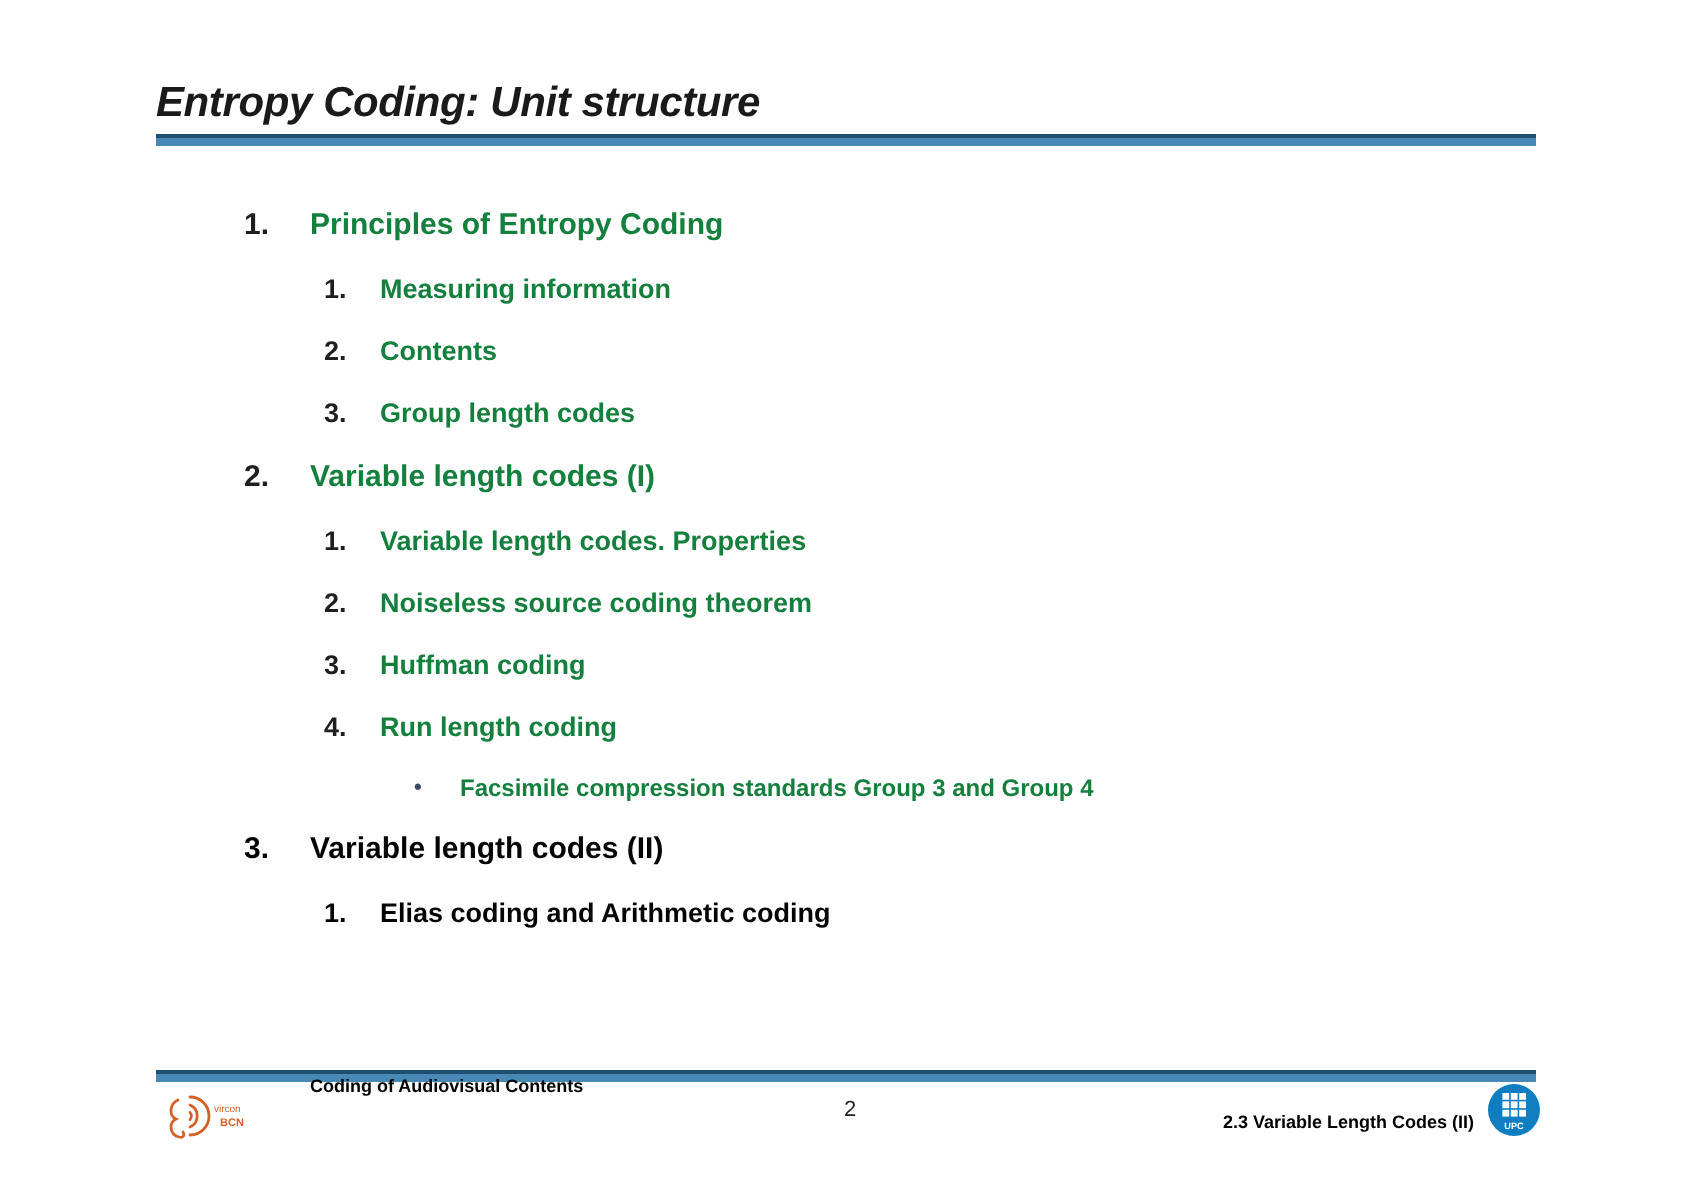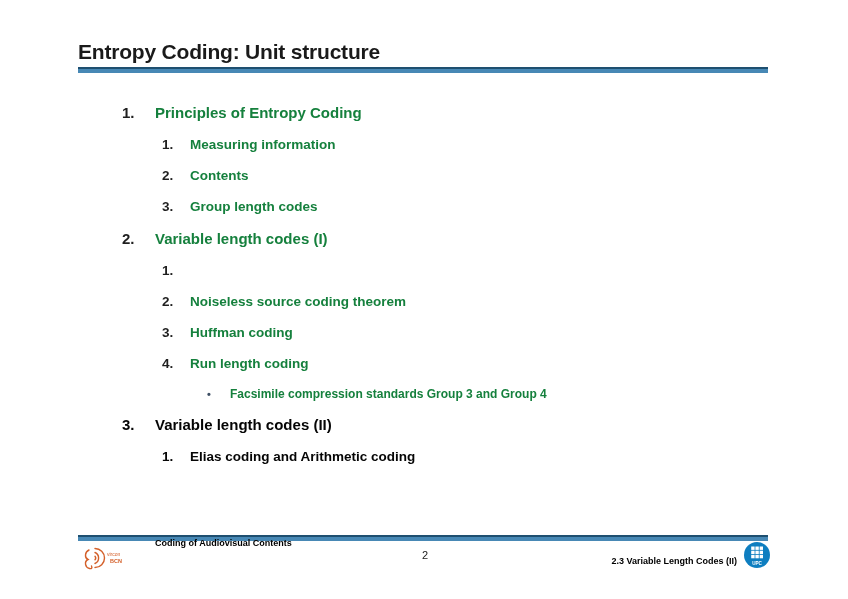--- a/index.html
+++ b/index.html
@@ -6,21 +6,21 @@
   .slide{
     position:relative;
     width:848px;height:599px;
     background:#ffffff;
     font-family:"Liberation Sans", sans-serif;
     overflow:hidden;
   }
   
   .title{
     position:absolute;left:78px;top:40px;width:690px;
-    font-size:21px;font-weight:bold;color:#1a1a1a;letter-spacing:-0.2px;
+    font-size:21px;font-weight:bold;color:#1a1a1a;letter-spacing:-0.2px;font-style:italic;
   }
   .rule{
     position:absolute;left:78px;width:690px;height:6px;
     background:linear-gradient(to bottom,#1e4f70 0 34%,#4788b5 34% 100%);
   }
   .rule-title{top:67px;}
   .rule-footer{top:535px;}
   
   .outline{position:absolute;left:78px;top:104px;width:720px;}
   .row{display:flex;align-items:flex-start;}
@@ -66,20 +66,21 @@
     <div class="row l2 dimmed">
       <span class="num">3.</span>
       <span class="txt">Group length codes</span>
     </div>
     <div class="row l1 dimmed">
       <span class="num">2.</span>
       <span class="txt">Variable length codes (I)</span>
     </div>
     <div class="row l2 dimmed">
       <span class="num">1.</span>
+      <span class="txt">Variable length codes. Properties</span>
     </div>
     <div class="row l2 dimmed">
       <span class="num">2.</span>
       <span class="txt">Noiseless source coding theorem</span>
     </div>
     <div class="row l2 dimmed">
       <span class="num">3.</span>
       <span class="txt">Huffman coding</span>
     </div>
     <div class="row l2 dimmed">

